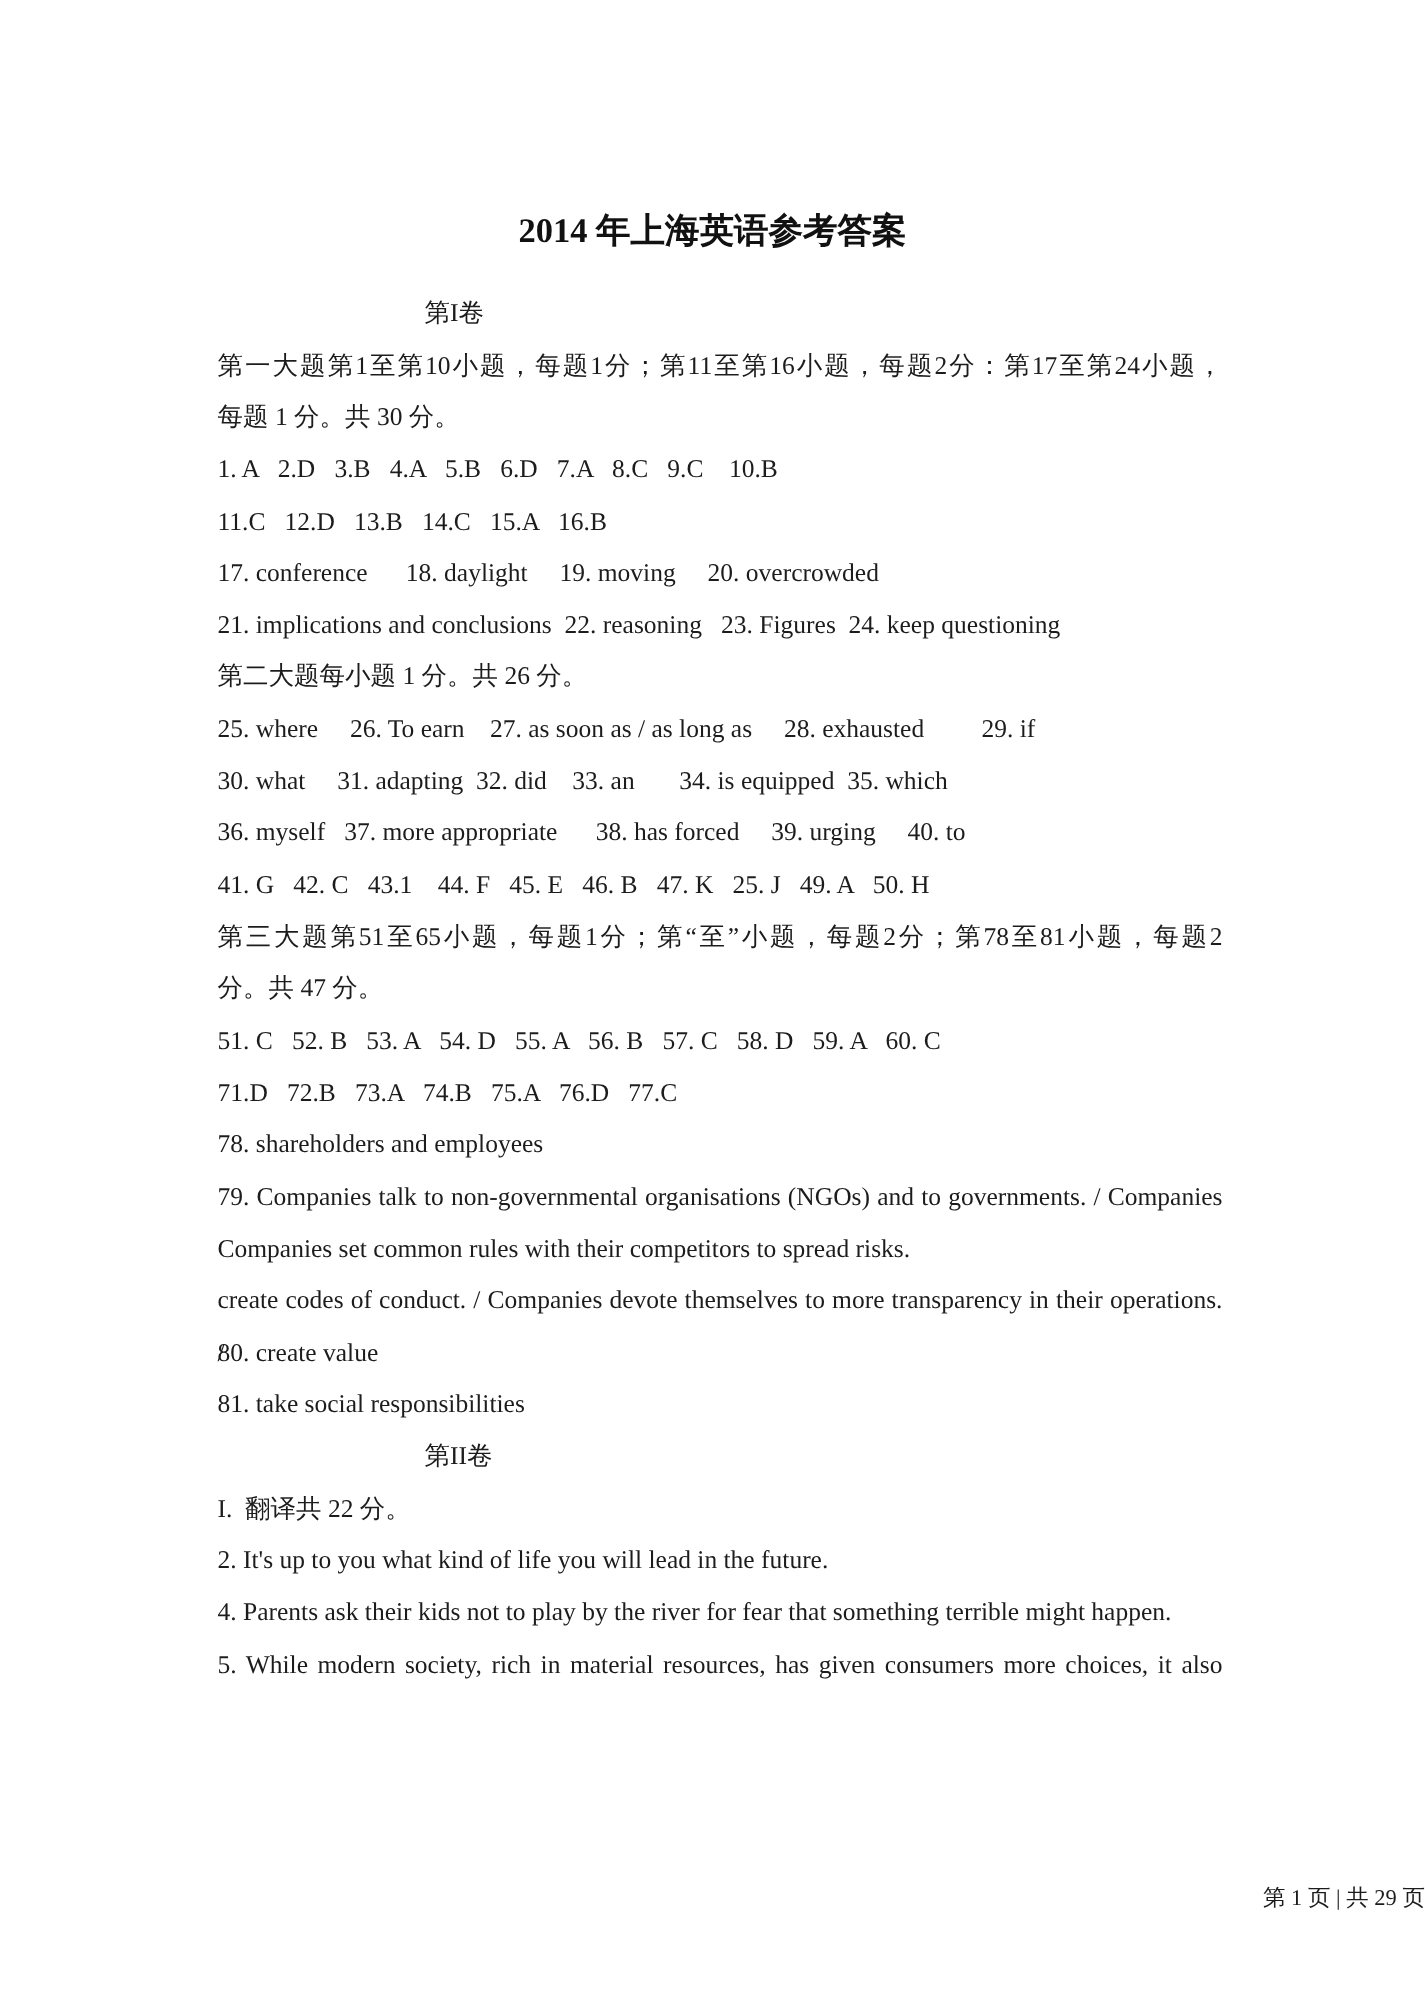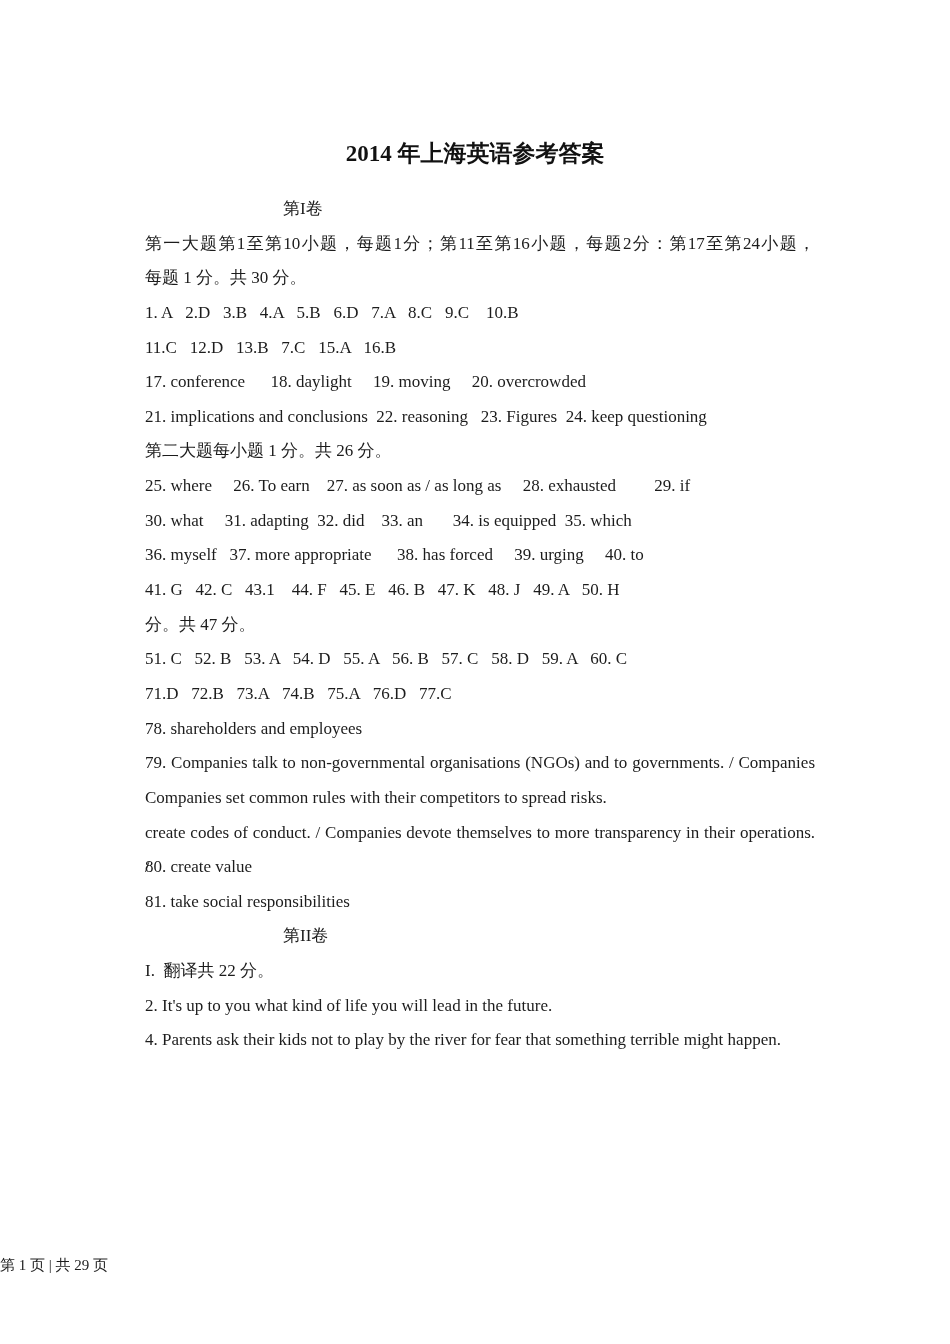--- a/index.html
+++ b/index.html
@@ -29,56 +29,58 @@
   }
   .line.j {                    
     white-space: normal;
     text-align: justify;
     text-align-last: justify;
     -moz-text-align-last: justify;
   }
   .line.indent { padding-left: 138px; }
   .page-footer {
     position: absolute; top: 1240px; left: 0; width: 950px;
-    text-align: left;
+    text-align: right;
     font-size: 15px;
     color: #1c1c1c;
     white-space: pre;
   }
 </style>
 </head>
 <body>
 
 <div class="page">
 
   <div class="doc-title">2014 年上海英语参考答案</div>
 
   <div class="content">
     <div class="line indent">第I卷</div>
     <div class="line j">第一大题第1至第10小题，每题1分；第11至第16小题，每题2分：第17至第24小题，</div>
     <div class="line">每题 1 分。共 30 分。</div>
     <div class="line">1. A   2.D   3.B   4.A   5.B   6.D   7.A   8.C   9.C    10.B</div>
-    <div class="line">11.C   12.D   13.B   7.C   15.A   16.B</div>
+    <div class="line">11.C   12.D   13.B   14.C   15.A   16.B</div>
     <div class="line">17. conference      18. daylight     19. moving     20. overcrowded</div>
     <div class="line">21. implications and conclusions  22. reasoning   23. Figures  24. keep questioning</div>
     <div class="line">第二大题每小题 1 分。共 26 分。</div>
     <div class="line">25. where     26. To earn    27. as soon as / as long as     28. exhausted         29. if</div>
     <div class="line">30. what     31. adapting  32. did    33. an       34. is equipped  35. which</div>
     <div class="line">36. myself   37. more appropriate      38. has forced     39. urging     40. to</div>
-    <div class="line">41. G   42. C   43.1    44. F   45. E   46. B   47. K   48. J   49. A   50. H</div>
+    <div class="line">41. G   42. C   43.1    44. F   45. E   46. B   47. K   25. J   49. A   50. H</div>
+    <div class="line j">第三大题第51至65小题，每题1分；第“至”小题，每题2分；第78至81小题，每题2</div>
     <div class="line">分。共 47 分。</div>
     <div class="line">51. C   52. B   53. A   54. D   55. A   56. B   57. C   58. D   59. A   60. C</div>
     <div class="line">71.D   72.B   73.A   74.B   75.A   76.D   77.C</div>
     <div class="line">78. shareholders and employees</div>
     <div class="line j">79. Companies talk to non-governmental organisations (NGOs) and to governments. / Companies</div>
     <div class="line">Companies set common rules with their competitors to spread risks.</div>
     <div class="line j">create codes of conduct. / Companies devote themselves to more transparency in their operations. /</div>
     <div class="line">80. create value</div>
     <div class="line">81. take social responsibilities</div>
     <div class="line indent">第II卷</div>
     <div class="line">I.  翻译共 22 分。</div>
     <div class="line">2. It's up to you what kind of life you will lead in the future.</div>
     <div class="line">4. Parents ask their kids not to play by the river for fear that something terrible might happen.</div>
+    <div class="line j">5. While modern society, rich in material resources, has given consumers more choices, it also</div>
   </div>
 
   <div class="page-footer">第 1 页 | 共 29 页</div>
 
 </div>
 
 </body></html>

